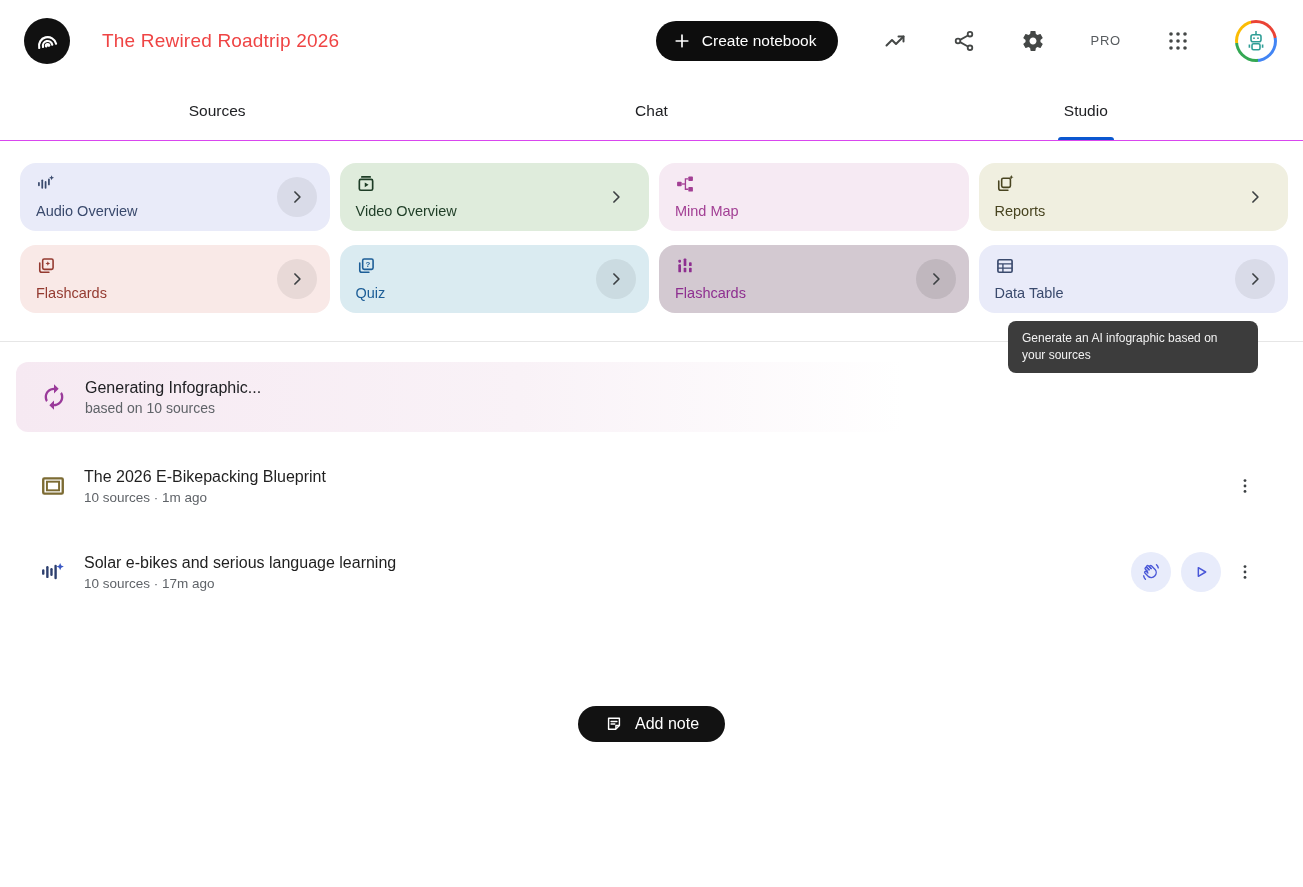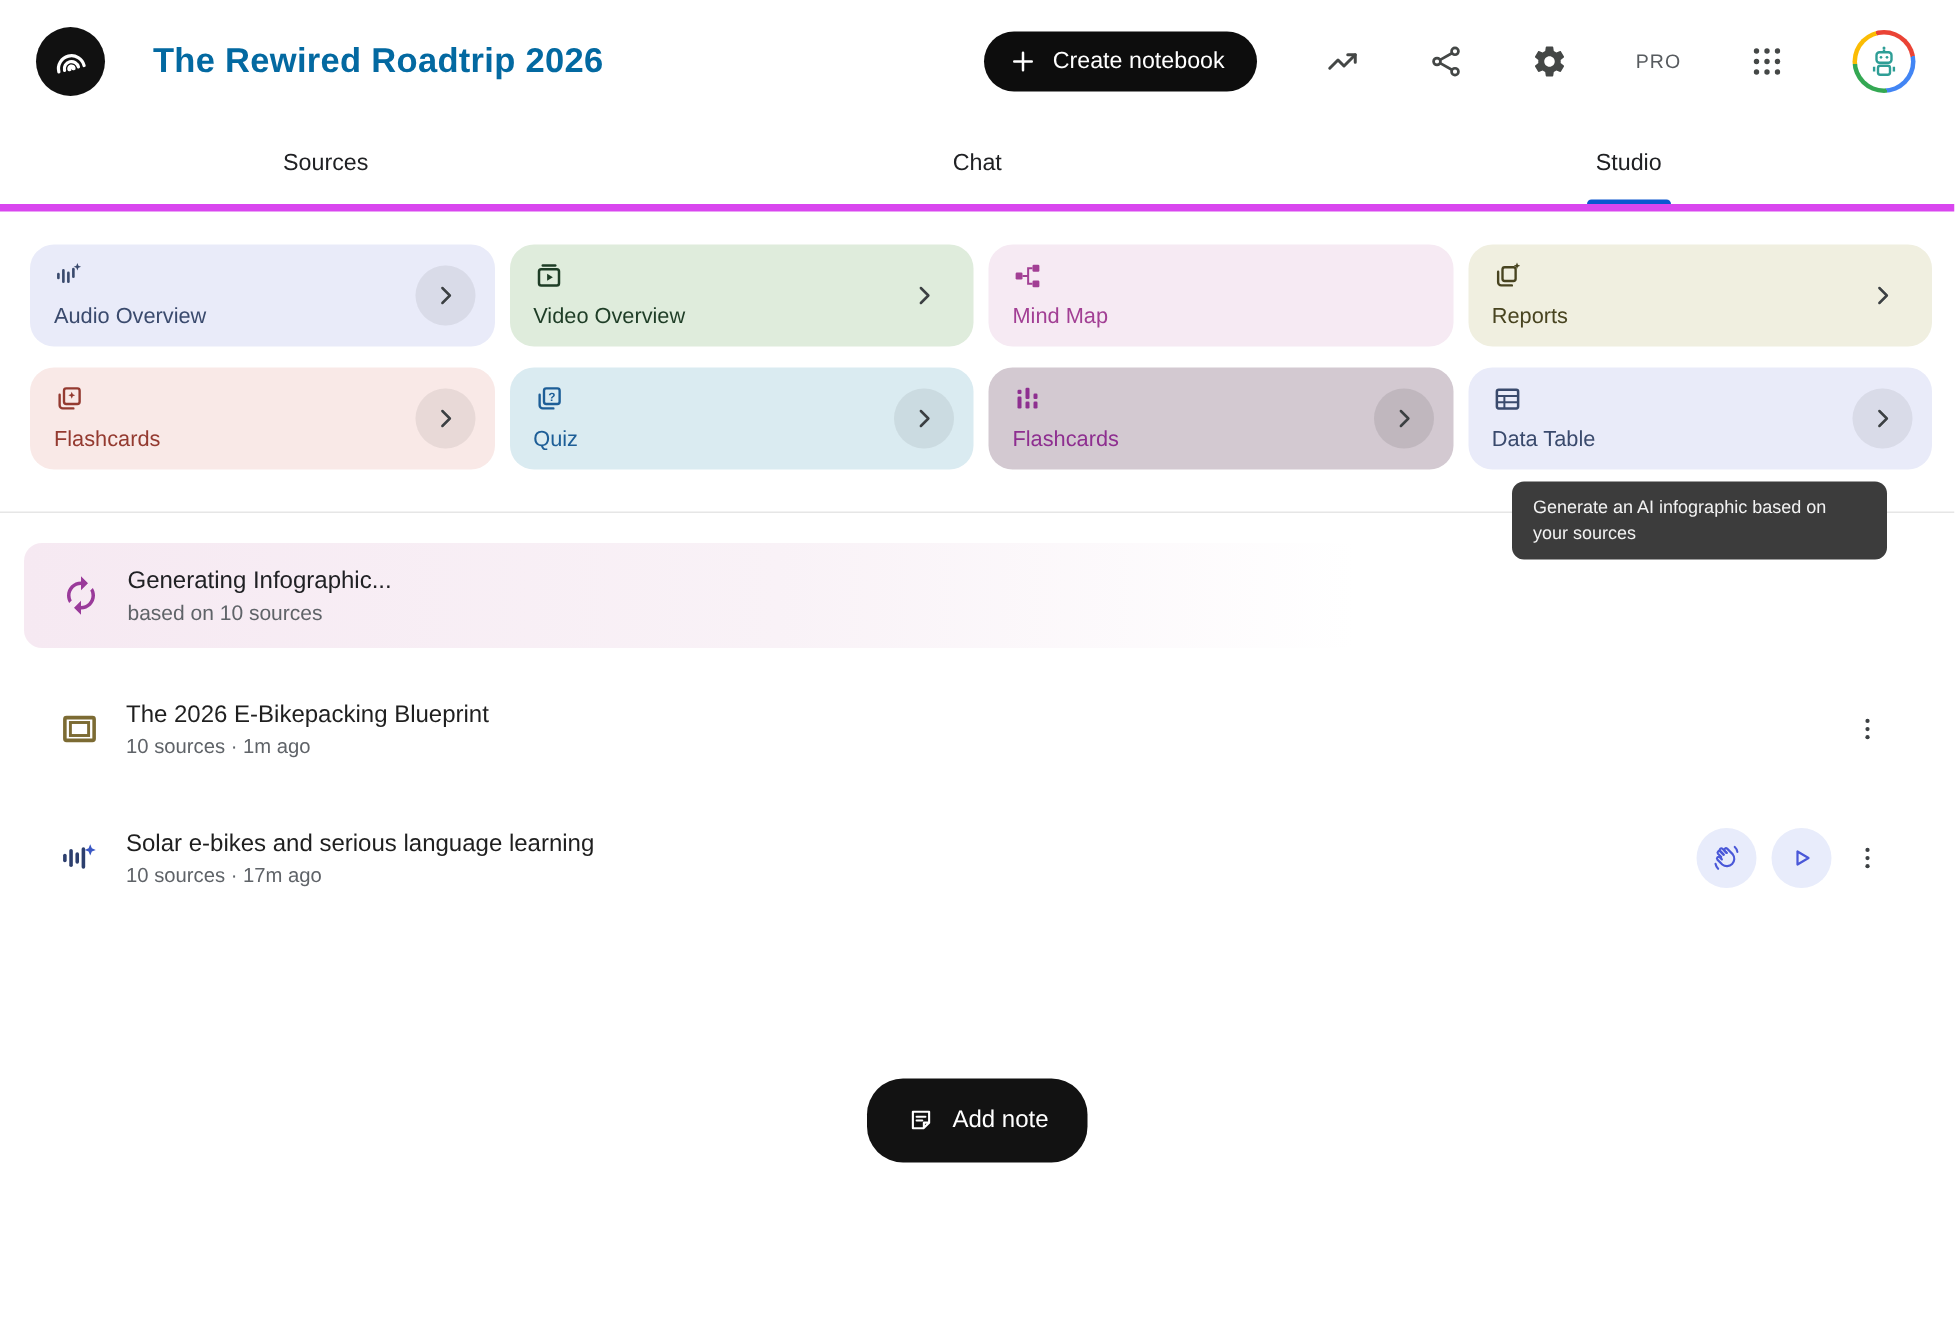--- a/index.html
+++ b/index.html
@@ -8,30 +8,30 @@
     font-family:"Liberation Sans","DejaVu Sans",sans-serif;
     background:#fff; color:var(--text-primary,#1f1f1f);
     position:relative; overflow:hidden;
   }
   svg { display:block; }
   .i20{width:20px;height:20px}.i22{width:24px;height:24px}.i24{width:26px;height:26px}.i28{width:28px;height:28px}
 
   
   .header{height:81px;display:flex;align-items:center;padding:0 26px 0 24px;}
   .logo{width:46px;height:46px;border-radius:50%;background:#111;display:flex;align-items:center;justify-content:center;flex:0 0 auto;cursor:pointer;}
-  .nb-title{font-size:23px;color:#0369a1;margin-left:32px;font-weight:700;letter-spacing:.2px;}
+  .nb-title{font-size:19px;color:#ef4444;margin-left:32px;font-weight:400;letter-spacing:.2px;}
   .hright{margin-left:auto;display:flex;align-items:center;gap:45px;}
   .create-btn{display:flex;align-items:center;gap:10px;background:#0d0d0d;color:#fff;border:none;height:40px;border-radius:20px;padding:0 22px 0 16px;font-size:15.5px;font-family:inherit;font-weight:500;cursor:pointer;}
   .icon-btn{background:none;border:none;cursor:pointer;padding:0;display:flex;align-items:center;justify-content:center;}
   .pro{font-size:13px;color:#575b5f;letter-spacing:.8px;font-weight:500;}
   .avatar{width:42px;height:42px;border-radius:50%;background:conic-gradient(#ea4335 0 80deg,#4285f4 80deg 175deg,#34a853 175deg 265deg,#fbbc04 265deg 345deg,#ea4335 345deg);display:flex;align-items:center;justify-content:center;cursor:pointer;}
   .avatar-inner{width:36px;height:36px;border-radius:50%;background:#fff;display:flex;align-items:center;justify-content:center;}
 
   
-  .tabs{height:60px;display:grid;grid-template-columns:1fr 1fr 1fr;border-bottom:5px solid #d946ef;}
+  .tabs{height:60px;display:grid;grid-template-columns:1fr 1fr 1fr;border-bottom:1px solid #d946ef;}
   .tab{position:relative;background:none;border:none;font-family:inherit;font-size:15.5px;color:#202124;font-weight:500;cursor:pointer;display:flex;align-items:center;justify-content:center;}
   .tab .underline{display:none;}
   .tab.active .underline{display:block;position:absolute;bottom:0;left:50%;transform:translateX(-50%);width:56px;height:3px;border-radius:3px 3px 0 0;background:var(--accent-blue,#0b57d0);}
 
   
   .cards{margin-top:22px;padding:0 15px 0 20px;display:grid;grid-template-columns:repeat(4,1fr);gap:14px 10px;}
   .card{position:relative;height:68px;border-radius:16px;padding:11px 16px 12px;display:flex;flex-direction:column;justify-content:space-between;cursor:pointer;}
   .card .label{font-size:14.5px;font-weight:500;}
   .chev{position:absolute;right:13px;top:50%;transform:translateY(-50%);width:40px;height:40px;border-radius:50%;border:none;background:transparent;display:flex;align-items:center;justify-content:center;cursor:pointer;color:#3c4043;}
   .chev.circle{background:rgba(31,31,31,.075);}
@@ -60,21 +60,21 @@
   .item-row{margin-top:22px;padding:0 44px 0 40px;height:64px;display:flex;align-items:center;gap:18px;}
   .item-icon{flex:0 0 auto;}
   .item-title{font-size:16px;color:#1f1f1f;}
   .item-meta{font-size:13.5px;color:var(--text-secondary,#5f6368);margin-top:4px;}
   .item-controls{margin-left:auto;display:flex;align-items:center;gap:10px;}
   .round-btn{width:40px;height:40px;border-radius:50%;border:none;background:var(--pill-bg,#e8ecfb);color:var(--pill-fg,#4a58d8);display:flex;align-items:center;justify-content:center;cursor:pointer;}
   .dots-btn{width:28px;height:40px;border:none;background:none;display:flex;align-items:center;justify-content:center;cursor:pointer;}
 
   
   .addnote-wrap{margin-top:102px;display:flex;justify-content:center;}
-  .addnote-btn{display:flex;align-items:center;gap:11px;background:var(--black-btn,#121212);color:#fff;border:none;height:56px;border-radius:24px;padding:0 26px;font-size:16px;font-family:inherit;font-weight:500;cursor:pointer;margin-top:13px;}
+  .addnote-btn{display:flex;align-items:center;gap:11px;background:var(--black-btn,#121212);color:#fff;border:none;height:36px;border-radius:24px;padding:0 26px;font-size:16px;font-family:inherit;font-weight:500;cursor:pointer;}
 </style>
 </head>
 <body>
 
 <div class="app">
 
   <div class="header">
     <div class="logo">
       <svg class="i24" viewBox="0 0 24 24">
         <g transform="rotate(-14 12 14)" fill="none" stroke="#fff" stroke-width="2" stroke-linecap="round">

